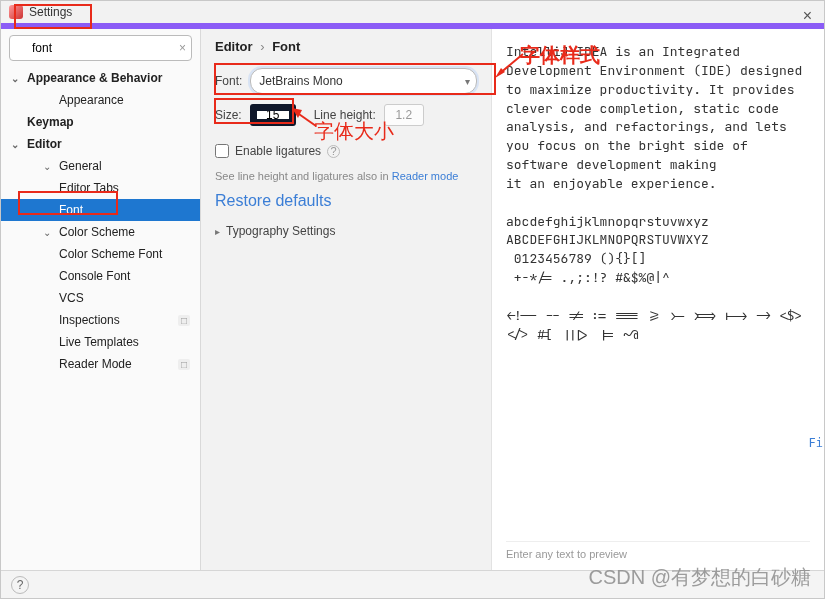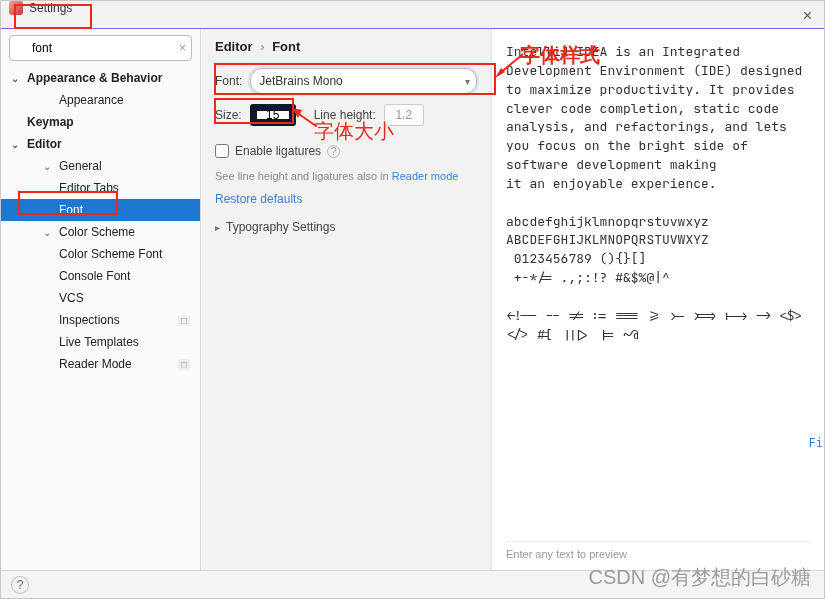--- a/index.html
+++ b/index.html
@@ -1,18 +1,18 @@
 <!DOCTYPE html>
 <html><head>
 <meta charset="utf-8">
 <style>
 * { box-sizing: border-box; margin: 0; padding: 0; }
 body { font-family: "Segoe UI", Arial, sans-serif; font-size: 12px; color: #333; background: #f2f2f2; width: 825px; height: 599px; overflow: hidden; position: relative; }
 .dialog { position: absolute; top: 0; left: 0; width: 825px; height: 599px; background: #f2f2f2; border: 1px solid #c8c8c8; }
-.titlebar { height: 28px; display: flex; align-items: flex-start; padding: 0 8px; border-bottom: 1px solid #8b5cf6; position: relative; }
+.titlebar { height: 28px; display: flex; align-items: center; padding: 0 8px; border-bottom: 6px solid #8b5cf6; position: relative; }
 .titlebar .badge { width: 14px; height: 14px; background: linear-gradient(135deg,#f99,#c33); border-radius: 3px; margin-right: 6px; }
 .titlebar .title { font-weight: 500; }
 .titlebar .close { position: absolute; right: 12px; top: 6px; font-size: 16px; color: #555; cursor: pointer; }
 .body { display: flex; height: calc(100% - 28px - 28px); }
 .sidebar { width: 200px; border-right: 1px solid #d9d9d9; background: #fafafa; display: flex; flex-direction: column; }
 .search-wrap { padding: 6px 8px; }
 .search { width: 100%; height: 26px; border: 1px solid #bbb; border-radius: 4px; padding: 0 20px 0 22px; font-size: 12px; position: relative; background: #fff; }
 .search-wrap .box { position: relative; }
 .search-wrap .mag { position: absolute; left: 8px; top: 6px; color: #888; font-size: 12px; }
 .search-wrap .clr { position: absolute; right: 6px; top: 6px; color: #999; font-size: 12px; cursor: pointer; }
@@ -32,21 +32,21 @@
 .row label { color: #444; }
 .font-select { flex: 1; height: 26px; border: 1px solid #bbb; border-radius: 12px; background: #fff; padding: 0 22px 0 8px; position: relative; display: flex; align-items: center; cursor: pointer; box-shadow: 0 0 0 2px rgba(64,138,255,0.15); }
 .font-select .dd { position: absolute; right: 6px; top: 50%; transform: translateY(-50%); color: #777; font-size: 10px; }
 .num-input { width: 46px; height: 22px; border: 7px solid #0f172a; border-radius: 3px; text-align: center; font-size: 12px; }
 .lh-input { width: 40px; height: 22px; border: 1px solid #ccc; border-radius: 3px; text-align: center; font-size: 12px; color: #999; background: #fcfcfc; }
 .cbx { display: flex; align-items: center; gap: 6px; margin: 8px 0 12px 0; color: #444; }
 .cbx input { width: 14px; height: 14px; }
 .q-icon { color: #999; font-size: 11px; border: 1px solid #bbb; border-radius: 50%; width: 13px; height: 13px; display: inline-flex; align-items: center; justify-content: center; }
 .hint { font-size: 11px; color: #888; margin-bottom: 10px; }
 .hint a { color: #3b7ed6; text-decoration: none; }
-.restore { color: #3b7ed6; font-size: 12px; margin-bottom: 14px; cursor: pointer; }
+.restore { color: #3b7ed6; font-size: 16px; margin-bottom: 14px; cursor: pointer; }
 .collap { display: flex; align-items: center; gap: 6px; font-size: 12px; color: #444; cursor: pointer; }
 .collap .ch { color: #777; font-size: 10px; }
 .preview { flex: 1; border-left: 1px solid #e2e2e2; background: #fff; padding: 14px 14px 0 14px; display: flex; flex-direction: column; overflow: hidden; }
 .preview pre { font-family: "JetBrains Mono","Consolas",monospace; font-size: 13px; line-height: 1.45; color: #333; white-space: pre-wrap; flex: 1; }
 .preview .enter-hint { color: #999; font-size: 11px; padding: 6px 0 10px 0; border-top: 1px solid #eee; }
 .footer { position: absolute; bottom: 0; left: 0; right: 0; height: 28px; border-top: 1px solid #d6d6d6; background: #f4f4f4; display: flex; align-items: center; padding: 0 10px; }
 .help { width: 18px; height: 18px; border-radius: 50%; border: 1px solid #bbb; color: #666; display: flex; align-items: center; justify-content: center; font-size: 12px; cursor: pointer; }
 
 .ann-box { position: absolute; border: 2px solid #e82a1a; pointer-events: none; }
 .ann-text { position: absolute; color: #e82a1a; font-size: 20px; font-family: "SimSun","宋体",sans-serif; pointer-events: none; white-space: nowrap; }

